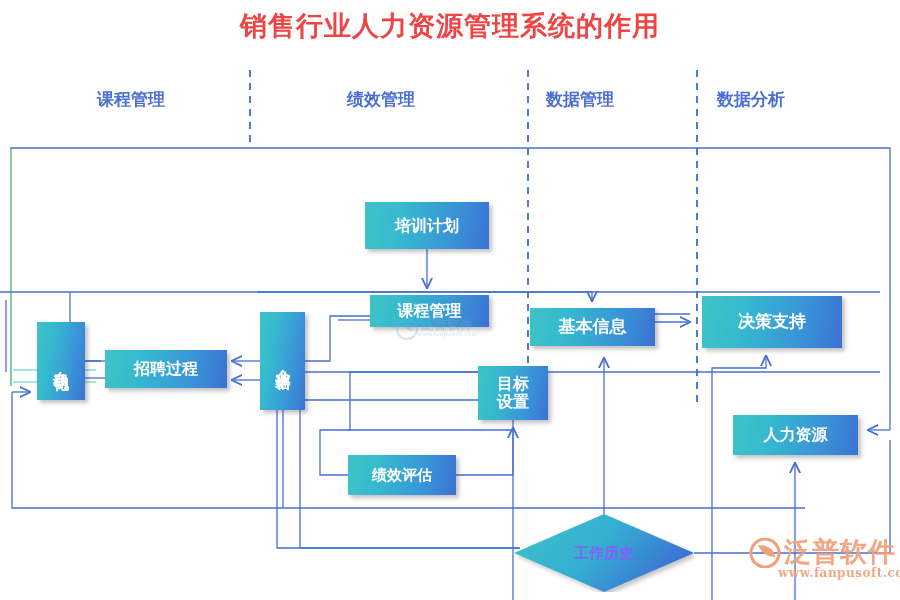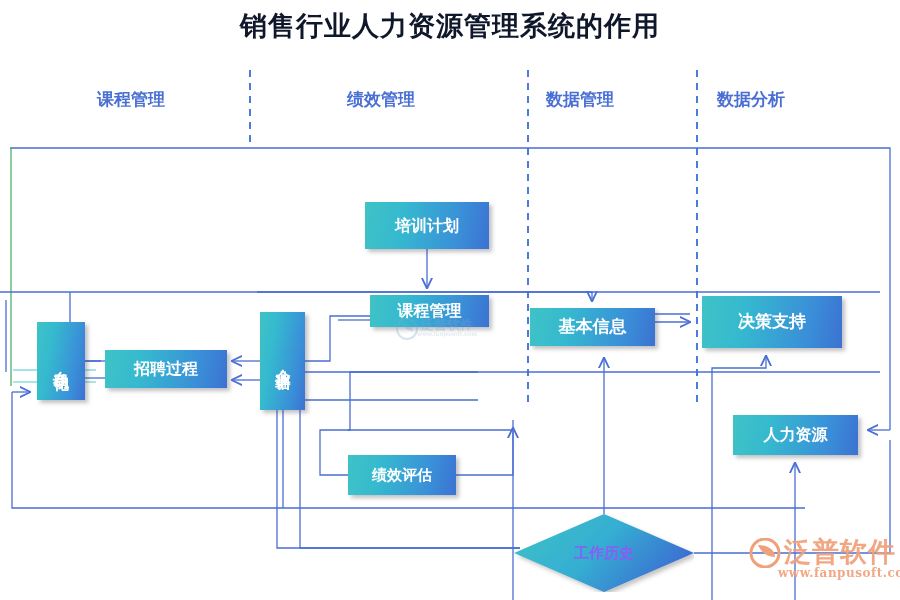--- a/index.html
+++ b/index.html
@@ -9,21 +9,21 @@
     font-family:"DejaVu Sans","Liberation Sans",sans-serif;
     overflow:hidden;
     position:relative;
   }
   #stage{position:absolute;left:0;top:0;width:900px;height:600px;}
   svg.layer{position:absolute;left:0;top:0;width:900px;height:600px;pointer-events:none;}
 
   .title{
     position:absolute;left:0;top:8px;width:900px;
     text-align:center;
-    font-size:27px;font-weight:bold;color:#0f172a;
+    font-size:27px;font-weight:bold;color:#ef4444;
     letter-spacing:1px;
     font-family:"DejaVu Serif","Liberation Serif",serif;
   }
 
   .colhead{
     position:absolute;
     font-size:17px;font-weight:bold;color:#4a6fd4;
     font-family:"DejaVu Serif","Liberation Serif",serif;
     white-space:nowrap;
   }
@@ -190,20 +190,22 @@
   <div class="node" style="left:105px;top:350px;width:122px;height:38px;font-size:16px;">招聘过程</div>
 
   <div class="node vert" style="left:260px;top:312px;width:45px;height:98px;font-size:15px;">企业培训</div>
 
   <div class="node" style="left:365px;top:202px;width:124px;height:47px;font-size:16px;">培训计划</div>
 
   <div class="node" style="left:370px;top:295px;width:119px;height:32px;font-size:16px;">课程管理</div>
 
   <div class="node" style="left:530px;top:308px;width:125px;height:38px;font-size:17px;">基本信息</div>
 
+  <div class="node two-line" style="left:478px;top:366px;width:70px;height:54px;font-size:16px;">目标
+设置</div>
 
   <div class="node" style="left:348px;top:455px;width:108px;height:40px;font-size:15px;">绩效评估</div>
 
   <div class="node" style="left:702px;top:296px;width:140px;height:52px;font-size:17px;">决策支持</div>
 
   <div class="node" style="left:733px;top:415px;width:125px;height:40px;font-size:16px;">人力资源</div>
 
   <div class="diamond-wrap" style="left:514px;top:514px;width:180px;height:78px;">
     <svg width="180" height="78" viewBox="0 0 180 78" style="position:absolute;left:0;top:0;">
       <defs>

